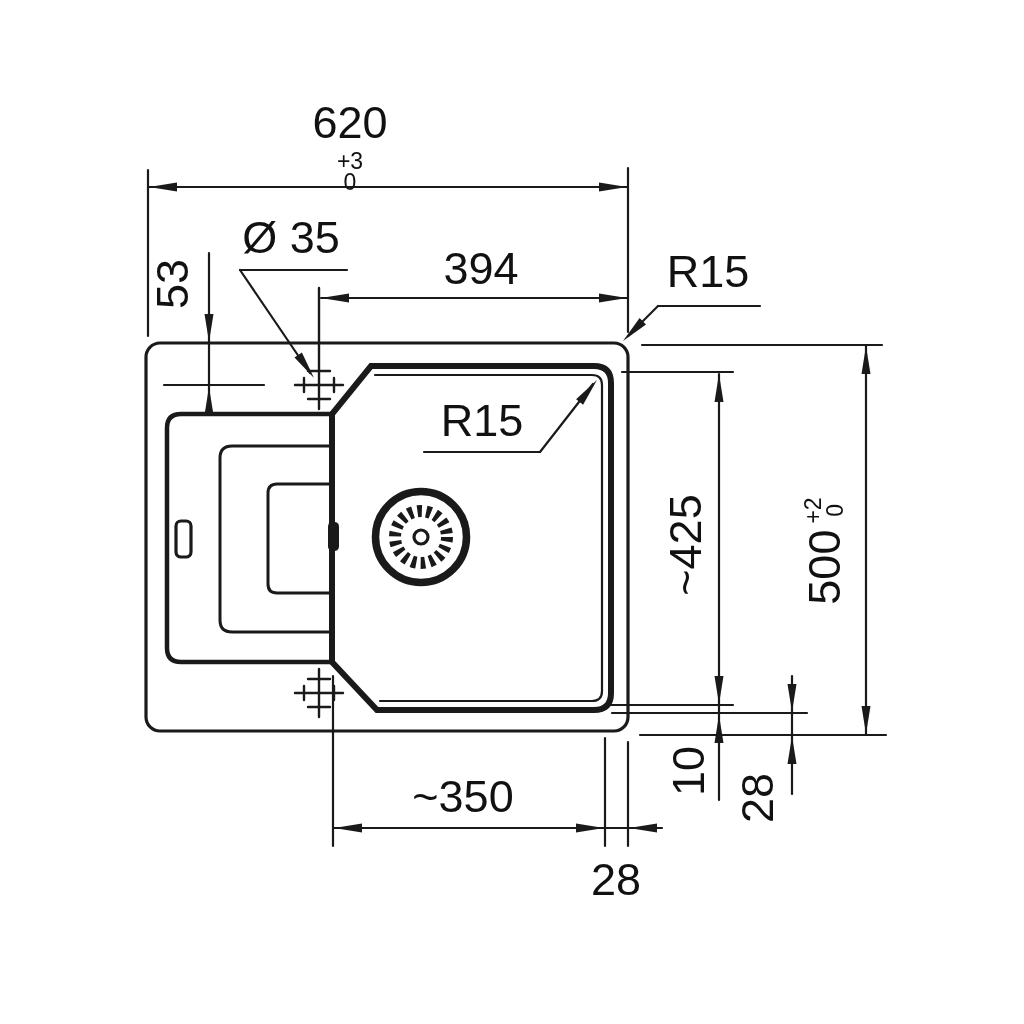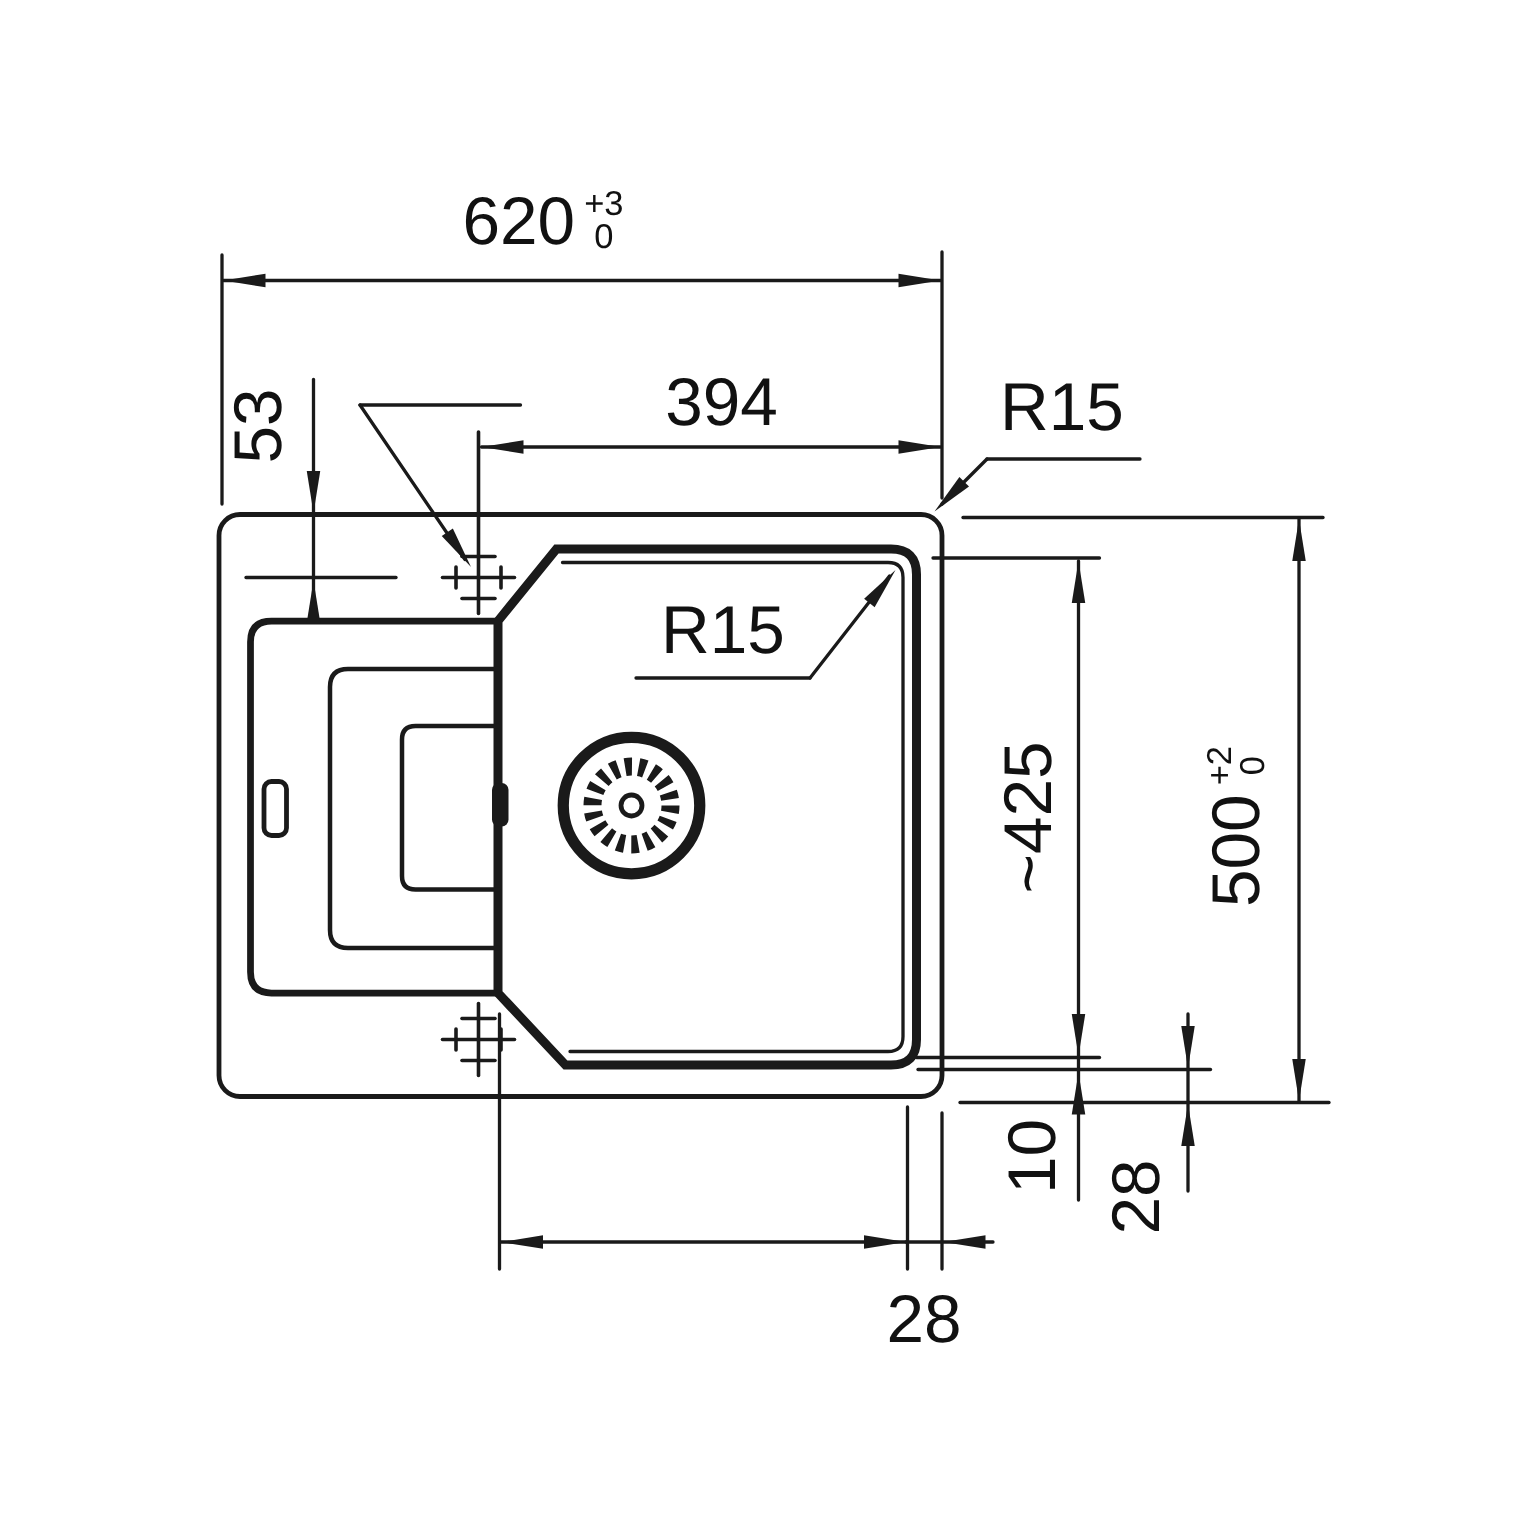--- a/index.html
+++ b/index.html
@@ -130,47 +130,49 @@
       <polygon points="334,828 362,823.5 362,832.5" fill="#1a1a1a" stroke="none"></polygon>
       <polygon points="604,828 576,823.5 576,832.5" fill="#1a1a1a" stroke="none"></polygon>
     </g>
     <g stroke-width="2.2">
       <line x1="628" y1="742" x2="628" y2="846"></line>
       <line x1="604" y1="828" x2="662" y2="828"></line>
       <polygon points="629,828 657,823.5 657,832.5" fill="#1a1a1a" stroke="none"></polygon>
     </g>
   </svg>
 
-  <div class="lbl" style="left:362px;top:147px;">
+  <div class="lbl" style="left:350px;top:147px;flex-direction:column;">
     <span>620</span>
     <span class="tol">
       <span>+3</span>
       <span>0</span>
     </span>
   </div>
 
+  <div class="lbl" style="left:291px;top:237px;">Ø 35</div>
 
   <div class="lbl" style="left:456px;top:268px;margin-left:25px;">394</div>
 
   <div class="lbl rot" style="left:172px;top:284px;">53</div>
 
   <div class="lbl" style="left:708px;top:271px;">R15</div>
 
   <div class="lbl" style="left:482px;top:420px;">R15</div>
 
   <div class="lbl rot" style="left:685px;top:545px;">~425</div>
 
   <div class="lbl rot" style="left:824px;top:551px;">
     <span>500</span>
     <span class="tol">
       <span>+2</span>
       <span>0</span>
     </span>
   </div>
 
+  <div class="lbl" style="left:463px;top:796px;">~350</div>
 
   <div class="lbl rot" style="left:688px;top:771px;">10</div>
 
   <div class="lbl rot" style="left:757px;top:798px;">28</div>
 
   <div class="lbl" style="left:616px;top:879px;">28</div>
 
 </div>
 
 </body></html>

